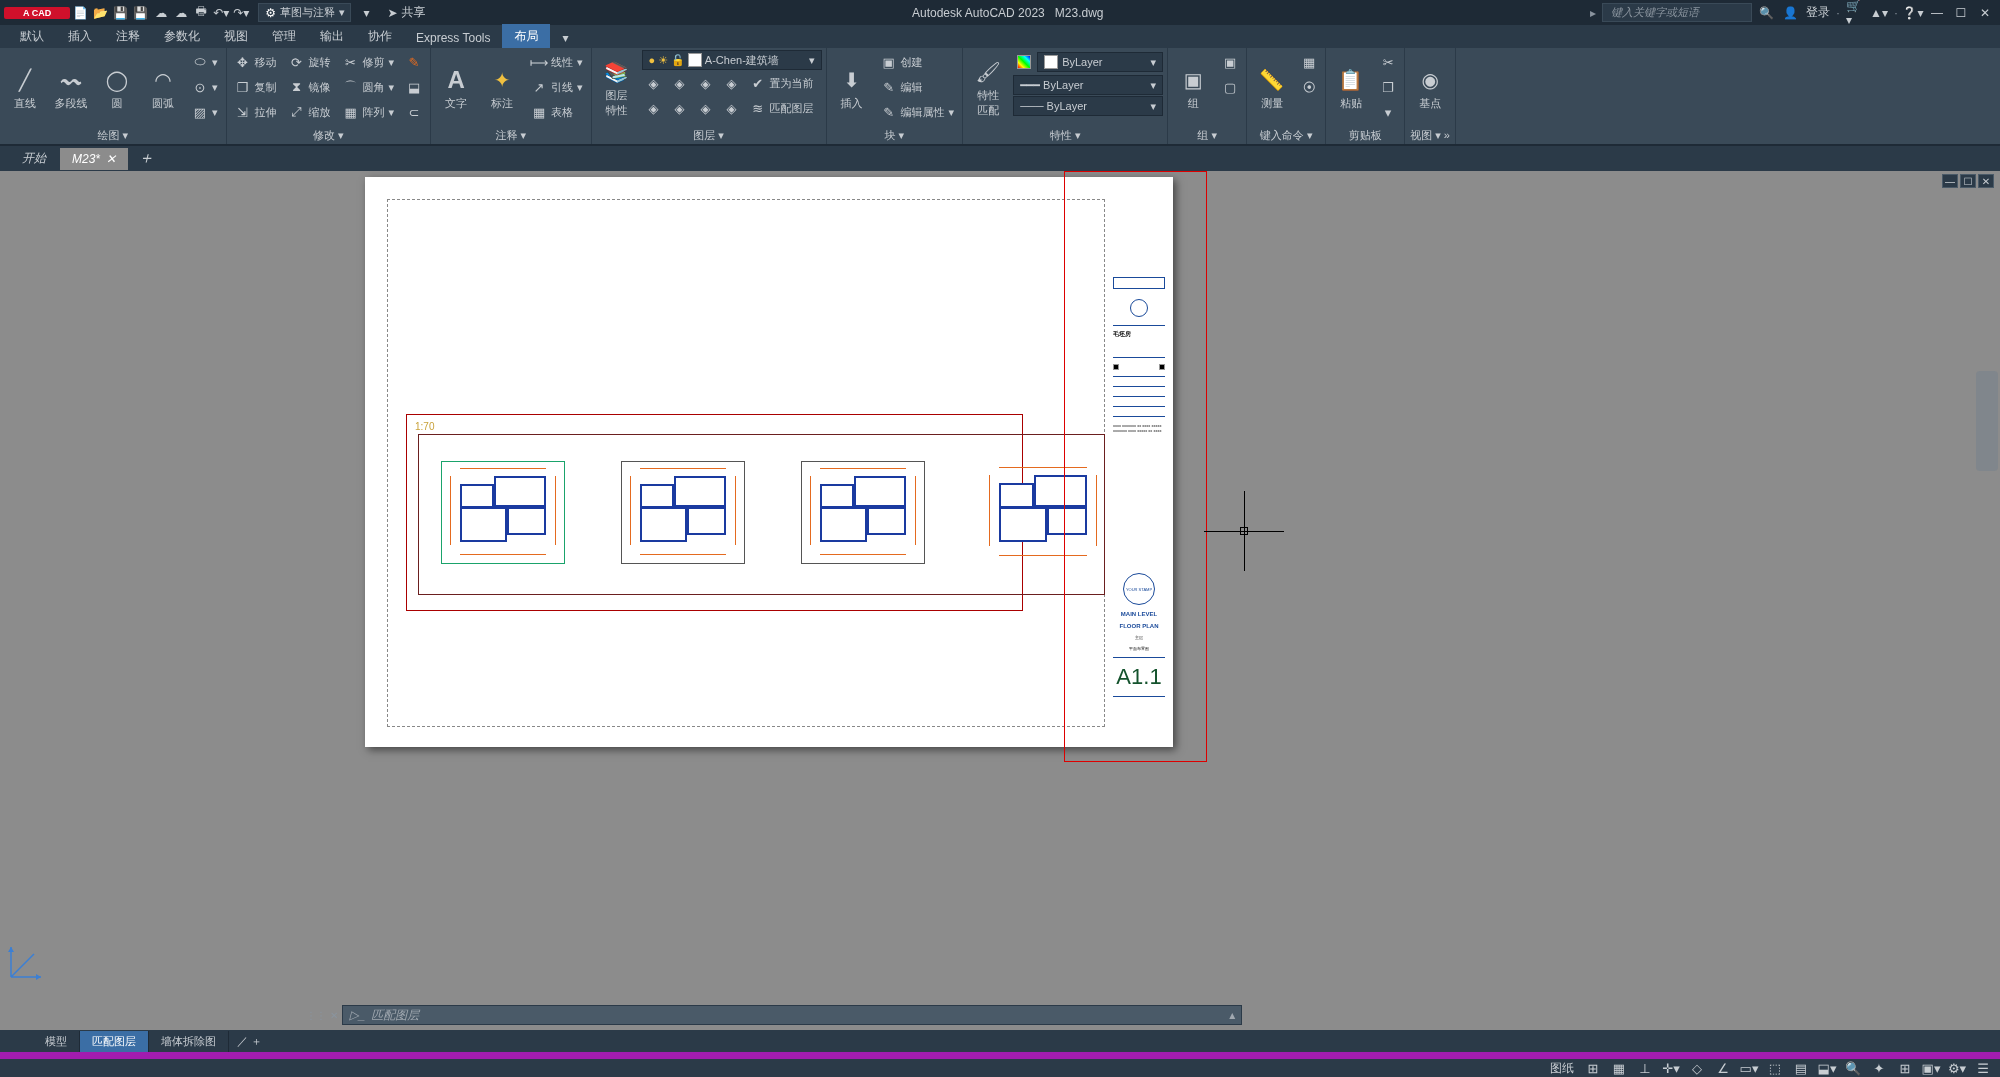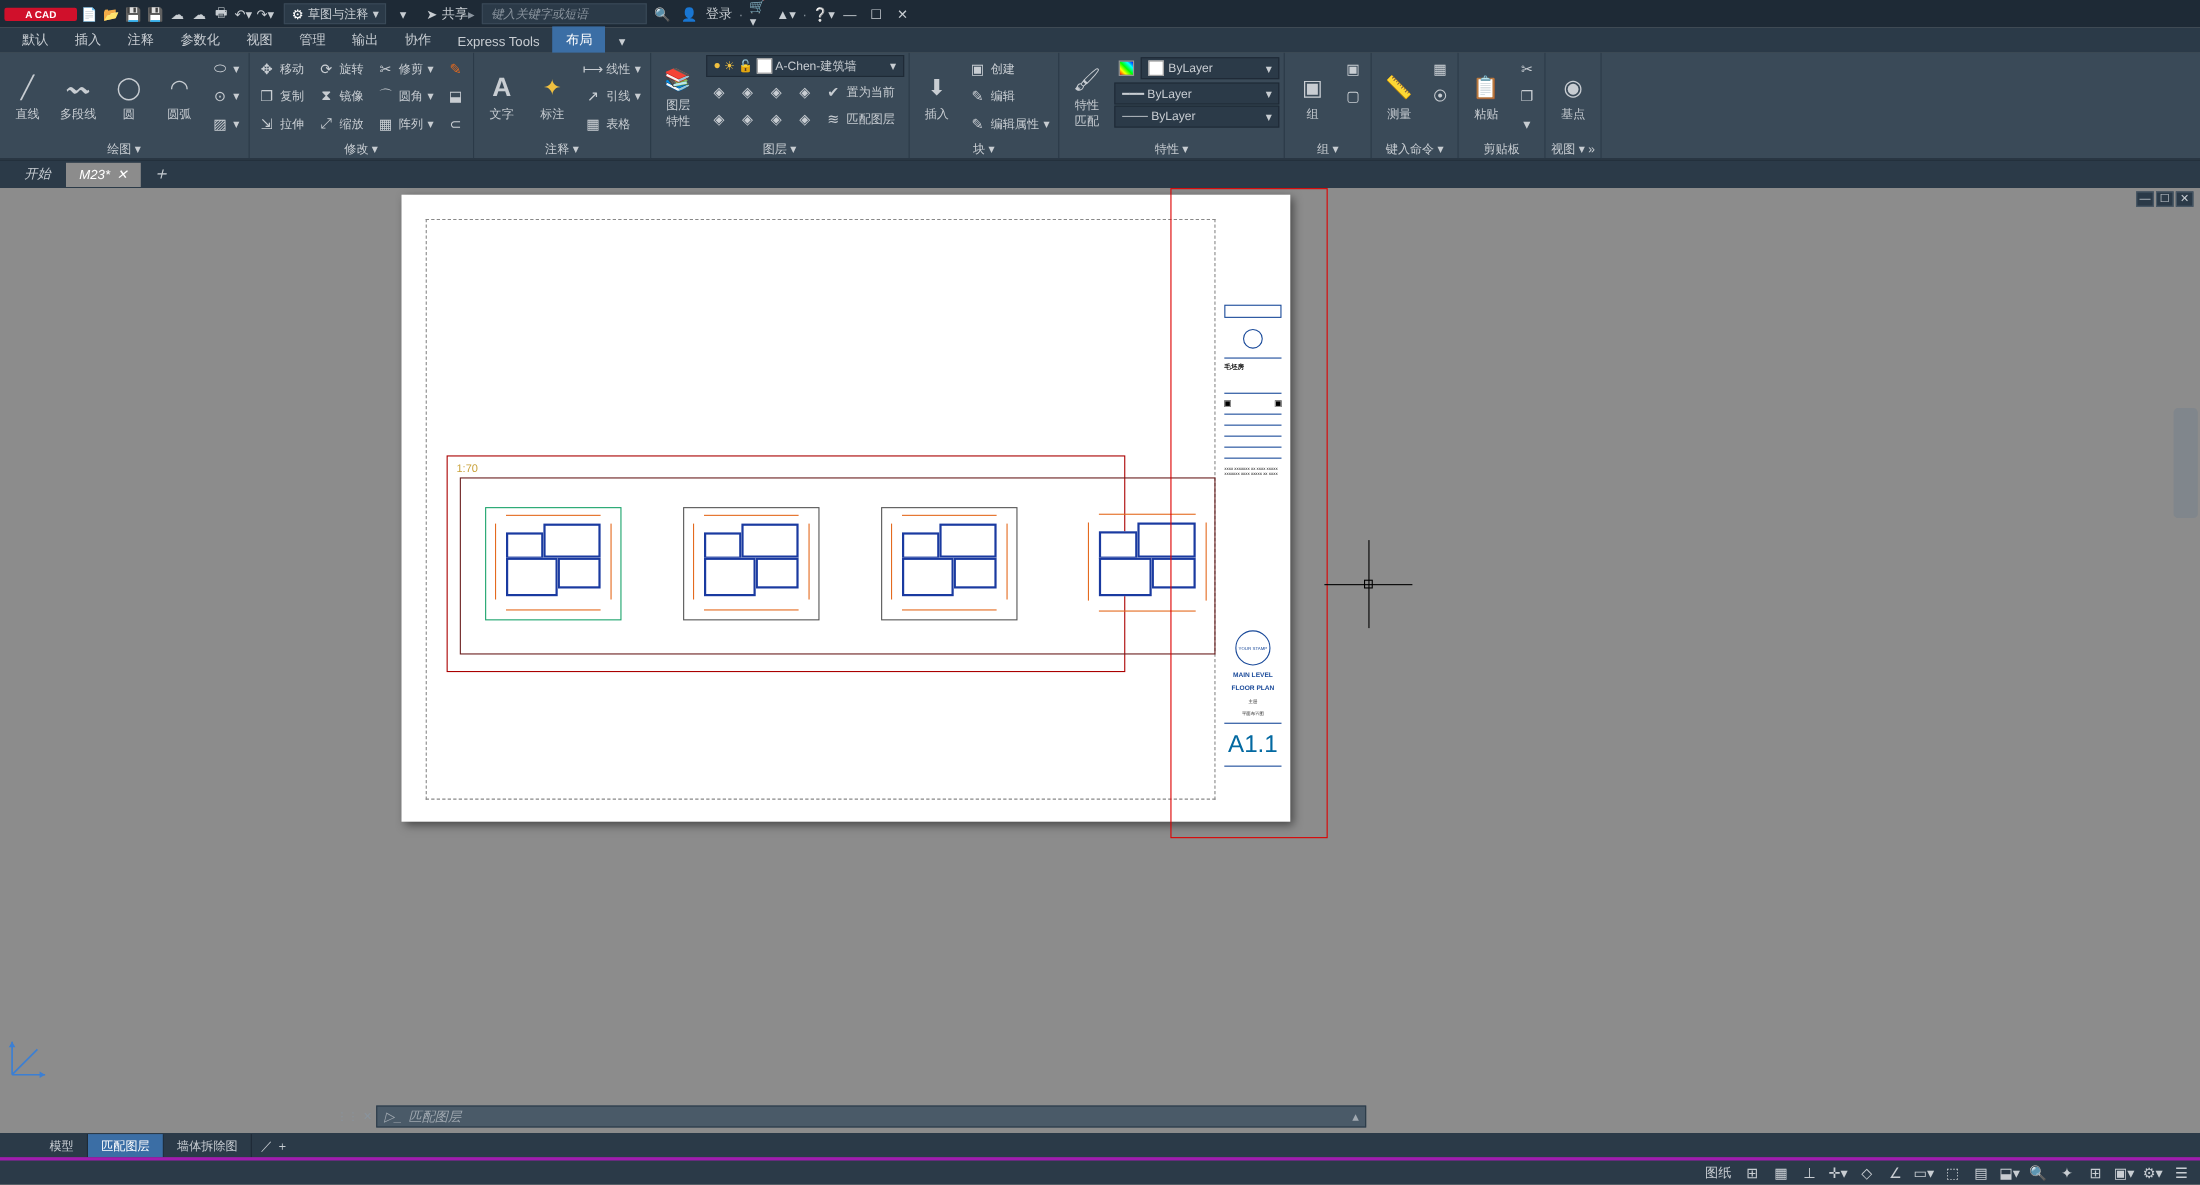--- a/index.html
+++ b/index.html
@@ -50,21 +50,21 @@
 
 
 .paper { position: absolute; left: 365px; top: 6px; width: 808px; height: 570px; background: #fff; box-shadow: 3px 3px 8px rgba(0,0,0,0.5); }
 .paper .margin { position: absolute; left: 22px; top: 22px; right: 68px; bottom: 20px; border: 1px dashed #888; }
 
 .tblock { position: absolute; right: 8px; top: 100px; width: 52px; height: 420px; font-size: 5px; color: #1a4a9a; display: flex; flex-direction: column; gap: 6px; }
 .tblock .line { border-top: 1px solid #1a4a9a; }
 .tblock .circ { width: 18px; height: 18px; border: 1px solid #1a4a9a; border-radius: 50%; margin: 2px auto; }
 .tblock .txt { font-size: 4px; line-height: 5px; color: #111; }
 .tblock .big { font-size: 6px; font-weight: bold; text-align: center; color: #1a4a9a; }
-.tblock .sheet { font-size: 22px; color: #0369a1; text-align: center; font-weight: 300; }
+.tblock .sheet { font-size: 22px; color: #14532d; text-align: center; font-weight: 300; }
 
 .printrect { position: absolute; border: 1px solid #d00; }
 .vport-outer { position: absolute; border: 1px solid #a00; }
 .vport-scale { position: absolute; color: #c9a23a; font-size: 10px; }
 .vport-inner { position: absolute; border: 1px solid #6b1f1f; }
 
 .fp { position: absolute; width: 124px; height: 103px; border: 1px solid #555; }
 .fp.sel { border: 1px solid #1aa36b; }
 .fp .plan { position: absolute; left: 18px; top: 14px; right: 18px; bottom: 18px; }
 .fp .room { position: absolute; background: #fff; border: 2px solid #1a3aa0; }
@@ -91,21 +91,21 @@
 .cmdrow .handle { color: #8a949e; font-size: 10px; }
 .cmd { flex: 1; max-width: 900px; background: #4a5a68; border: 1px solid #2b3a48; height: 20px; display: flex; align-items: center; padding: 0 6px; color: #a0a8b0; font-size: 12px; font-style: italic; gap: 6px; }
 
 
 .layouttabs { height: 22px; background: #2b3a48; display: flex; align-items: center; font-size: 11px; color: #c8cdd2; padding-left: 33px; }
 .layouttabs .ltab { padding: 3px 12px; cursor: pointer; border-right: 1px solid #1e2a36; }
 .layouttabs .ltab.active { background: #3b6ea5; color: #fff; }
 .layouttabs .plus { padding: 0 8px; cursor: pointer; }
 
 
-.status { height: 25px; background: #2b3a48; display: flex; align-items: center; justify-content: flex-end; gap: 4px; padding: 0 6px; color: #c8cdd2; font-size: 12px; border-top: 3px solid #a21caf; }
+.status { height: 25px; background: #2b3a48; display: flex; align-items: center; justify-content: flex-end; gap: 4px; padding: 0 6px; color: #c8cdd2; font-size: 12px; border-top: 7px solid #a21caf; }
 .status .sb { width: 22px; height: 20px; display: flex; align-items: center; justify-content: center; cursor: pointer; font-size: 13px; }
 .status .lbl { padding: 0 4px; }
 </style>
 </head>
 <body>
 
 <div class="titlebar">
   <div class="left">
     <span class="logo">A CAD</span>
     <span class="tb-ico">📄</span>
@@ -120,20 +120,23 @@
     <div class="ws-dd">
       <span class="gear">⚙</span>
       <span>草图与注释</span>
       <span>▾</span>
     </div>
     <span class="tb-ico" style="margin-left:4px">▾</span>
     <div class="share">
       <span>➤</span>
       <span>共享</span>
     </div>
+  </div>
+  <div class="center">
+    <span>Autodesk AutoCAD 2023</span>&nbsp;&nbsp;&nbsp;<span>M23.dwg</span>
   </div>
   <div class="right">
     <span style="color:#8a949e">▸</span>
     <div class="search">键入关键字或短语</div>
     <span class="tb-ico">🔍</span>
     <span class="tb-ico">👤</span>
     <span>登录</span>
     <span style="color:#8a949e">·</span>
     <span class="tb-ico">🛒▾</span>
     <span class="tb-ico">▲▾</span>

